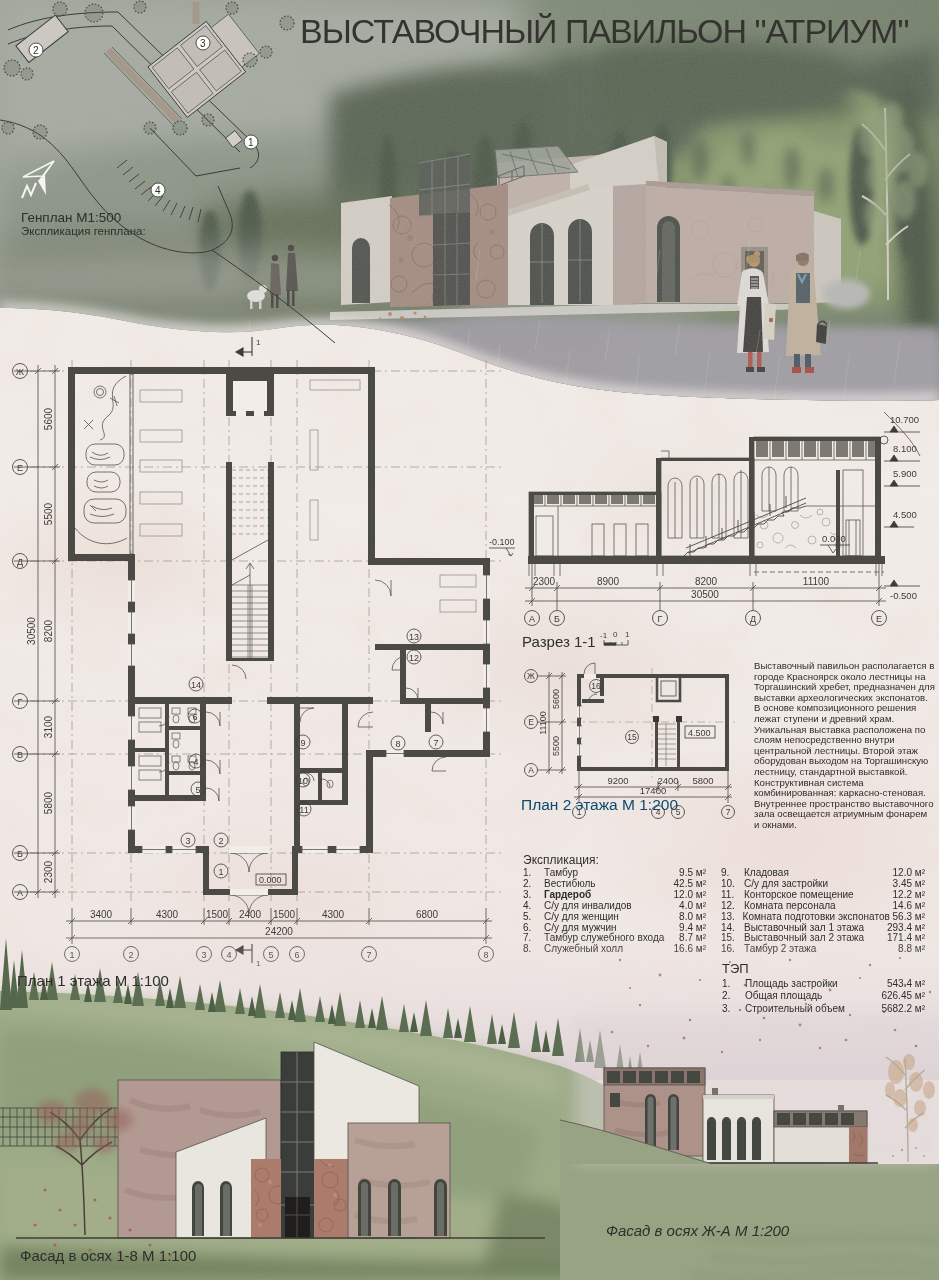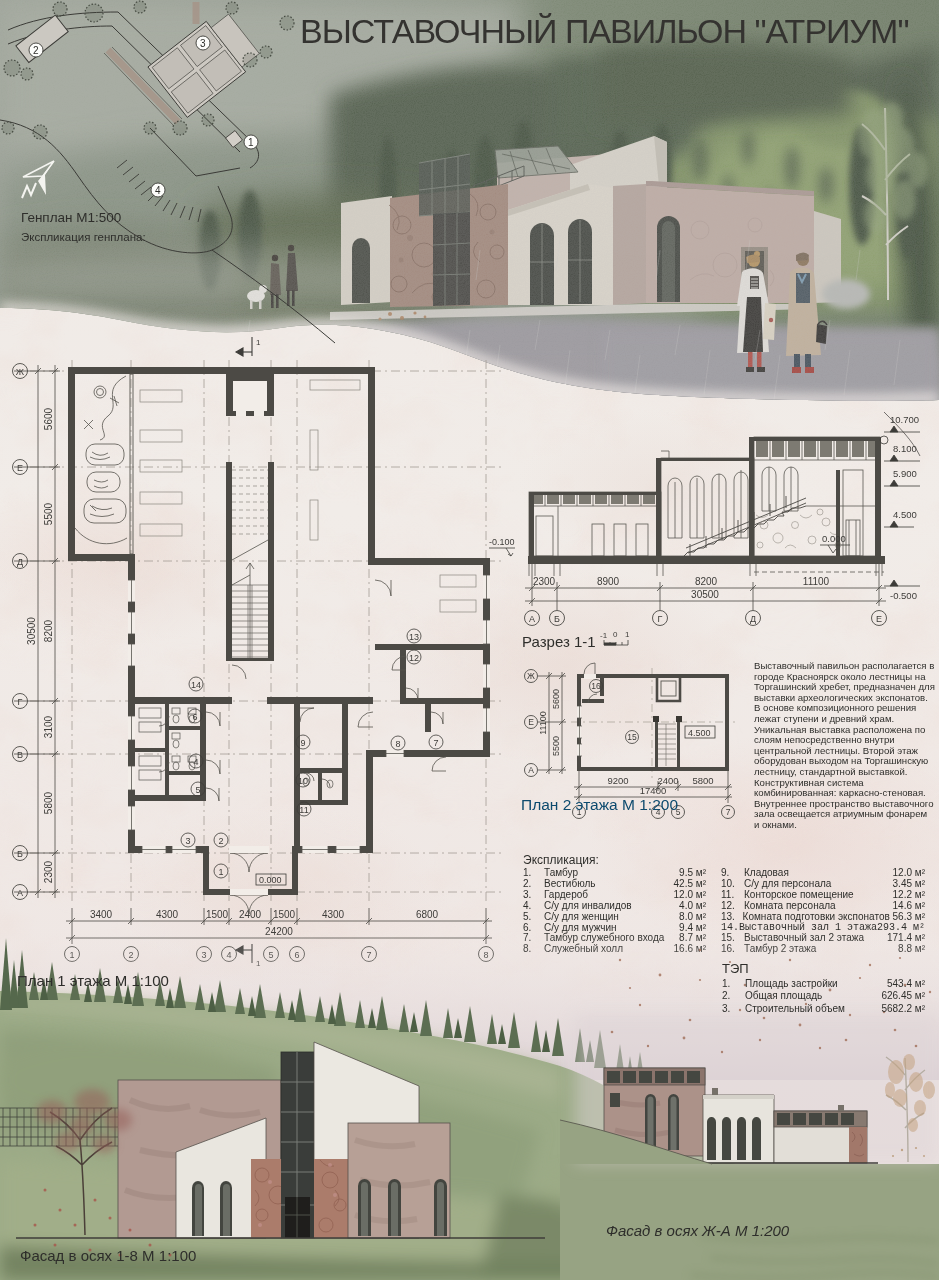--- a/index.html
+++ b/index.html
@@ -349,21 +349,21 @@
 <g>
 <polygon points="54,161 23,177 43,176" fill="none" stroke="#f4f4f0" stroke-width="1.6"></polygon>
 <polygon points="54,161 38,181 46,195 45,175" fill="#f4f4f0"></polygon>
 <path d="M22,198 l5,-12 4,9 5,-12" stroke="#f4f4f0" stroke-width="2" fill="none"></path>
 </g>
 </g>
 </svg>
 
 <div class="abs" style="left:21px;top:210px;color:#2e2e2b;">
 <div style="font-size:13.5px;">Генплан М1:500</div>
-<div style="font-size:11.5px;margin-top:6px;">Экспликация генплана:</div>
+<div style="font-size:11.5px;">Экспликация генплана:</div>
 </div>
 
 <div class="abs" style="left:300px;top:12px;white-space:nowrap;font-size:34px;letter-spacing:-1px;color:#343330;">ВЫСТАВОЧНЫЙ ПАВИЛЬОН "АТРИУМ"</div>
 
 <svg class="abs" style="left:0;top:0;" width="939" height="1280" viewBox="0 0 939 1280" id="plan1" font-family="Liberation Sans, sans-serif">
 <g>
 
 <g stroke="#a39d94" stroke-width="0.8" stroke-dasharray="9 4 2 4" fill="none">
 <path d="M72,360 V905 M131,360 V905 M204,360 V905 M229,360 V905 M271,360 V905 M297,360 V905 M369,360 V905 M486,360 V905"></path>
 <path d="M30,371 H505 M30,467 H505 M30,561 H505 M30,701 H505 M30,754 H505 M30,853 H505 M30,892 H505"></path>
@@ -1003,21 +1003,21 @@
         <span style="flex:1;">Тамбур</span>
         <span>9.5 м²</span>
       </div>
 <div style="display:flex;white-space:nowrap;">
         <span style="width:21px;">2.</span>
         <span style="flex:1;">Вестибюль</span>
         <span>42.5 м²</span>
       </div>
 <div style="display:flex;white-space:nowrap;">
         <span style="width:21px;">3.</span>
-        <span style="flex:1;">Гардероб</span>
+        <span style="flex:1;font-weight:bold;">Гардероб</span>
         <span>12.0 м²</span>
       </div>
 <div style="display:flex;white-space:nowrap;">
         <span style="width:21px;">4.</span>
         <span style="flex:1;">С/у для инвалидов</span>
         <span>4.0 м²</span>
       </div>
 <div style="display:flex;white-space:nowrap;">
         <span style="width:21px;">5.</span>
         <span style="flex:1;">С/у для женщин</span>
@@ -1041,39 +1041,39 @@
 </div>
 
 <div class="abs" style="left:721px;top:868px;width:204px;font-size:10px;line-height:10.9px;color:#2e2e2b;">
 <div style="display:flex;white-space:nowrap;">
         <span style="width:23px;">9.</span>
         <span style="flex:1;">Кладовая</span>
         <span>12.0 м²</span>
       </div>
 <div style="display:flex;white-space:nowrap;">
         <span style="width:23px;">10.</span>
-        <span style="flex:1;">С/у для персонала</span>
+        <span style="flex:1;">С/у для застройки</span>
         <span>3.45 м²</span>
       </div>
 <div style="display:flex;white-space:nowrap;">
         <span style="width:23px;">11.</span>
         <span style="flex:1;">Конторское помещение</span>
         <span>12.2 м²</span>
       </div>
 <div style="display:flex;white-space:nowrap;">
         <span style="width:23px;">12.</span>
         <span style="flex:1;">Комната персонала</span>
         <span>14.6 м²</span>
       </div>
 <div style="display:flex;white-space:nowrap;">
         <span style="width:23px;">13.</span>
         <span style="flex:1;">Комната подготовки экспонатов&nbsp;</span>
         <span>56.3 м²</span>
       </div>
-<div style="display:flex;white-space:nowrap;font-family:Liberation Mono, monospace;">
+<div style="display:flex;white-space:nowrap;">
         <span style="width:23px;">14.</span>
         <span style="flex:1;">Выставочный зал 1 этажа</span>
         <span>293.4 м²</span>
       </div>
 <div style="display:flex;white-space:nowrap;">
         <span style="width:23px;">15.</span>
         <span style="flex:1;">Выставочный зал 2 этажа</span>
         <span>171.4 м²</span>
       </div>
 <div style="display:flex;white-space:nowrap;">

